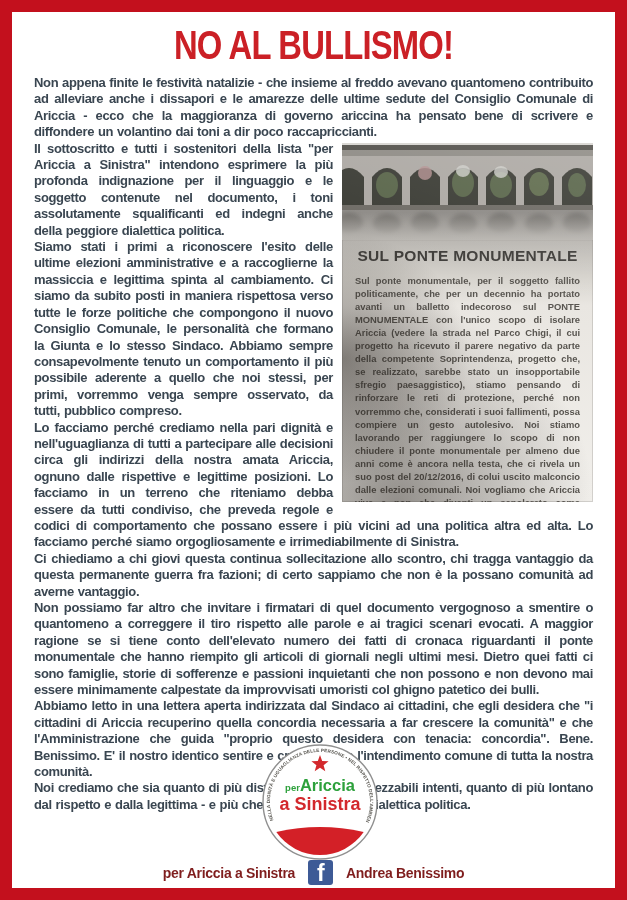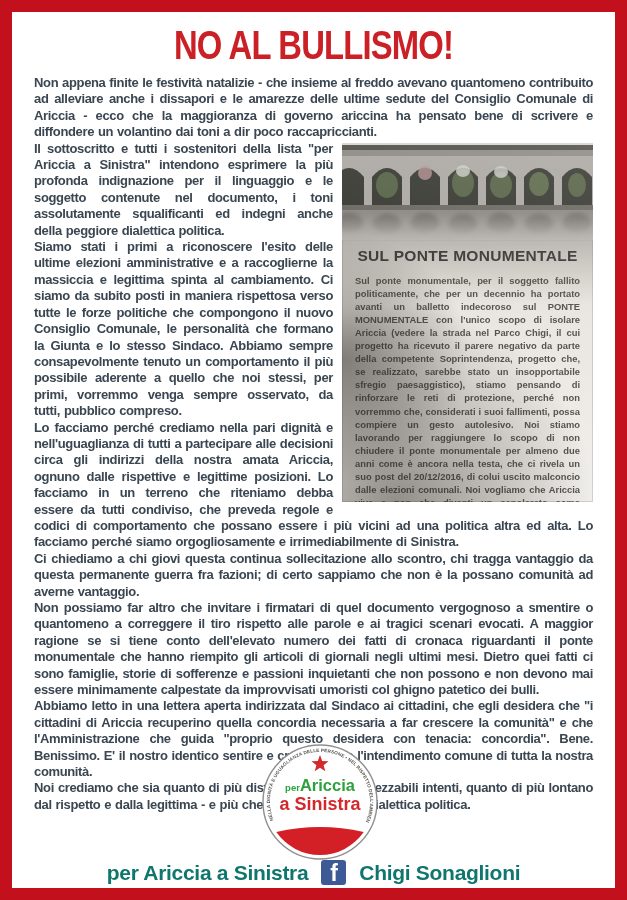--- a/index.html
+++ b/index.html
@@ -77,21 +77,21 @@
   .signoff p,.greeting{text-align:left !important;}
   .greeting{margin-top:36px !important;}
   
   .logo{position:absolute;left:249px;top:731px;width:118px;height:118px;}
   
   .footer{
     position:absolute;left:0;right:0;bottom:3px;
     display:flex;justify-content:center;align-items:center;gap:13px;
   }
   .footer .ftxt{
-    font-size:21px;font-weight:bold;letter-spacing:-.3px;color:#0f766e;
+    font-size:14px;font-weight:bold;letter-spacing:-.3px;color:#7f1d1d;
   }
   .fb-icon{
     width:25px;height:25px;border-radius:3px;background:#3d5a96;
     position:relative;overflow:hidden;flex:0 0 auto;
   }
   .fb-icon span{
     position:absolute;left:9px;top:2px;
     color:#ffffff;font-size:23px;font-weight:bold;line-height:1;
     font-family:"Liberation Sans", sans-serif;
   }
@@ -181,16 +181,16 @@
       <tspan font-size="9.5">per</tspan><tspan font-size="16.5">Ariccia</tspan>
     </text>
     <text x="59" y="67" text-anchor="middle" font-family="Liberation Sans, sans-serif" font-weight="bold" font-size="18" fill="#d3282c">a Sinistra</text>
   </svg>
 
   <div class="footer">
     <span class="ftxt">per Ariccia a Sinistra</span>
     <span class="fb-icon">
         <span>f</span>
       </span>
-    <span class="ftxt">Chigi Sonaglioni</span>
+    <span class="ftxt">Andrea Benissimo</span>
   </div>
 
 </div>
 
 </body></html>

